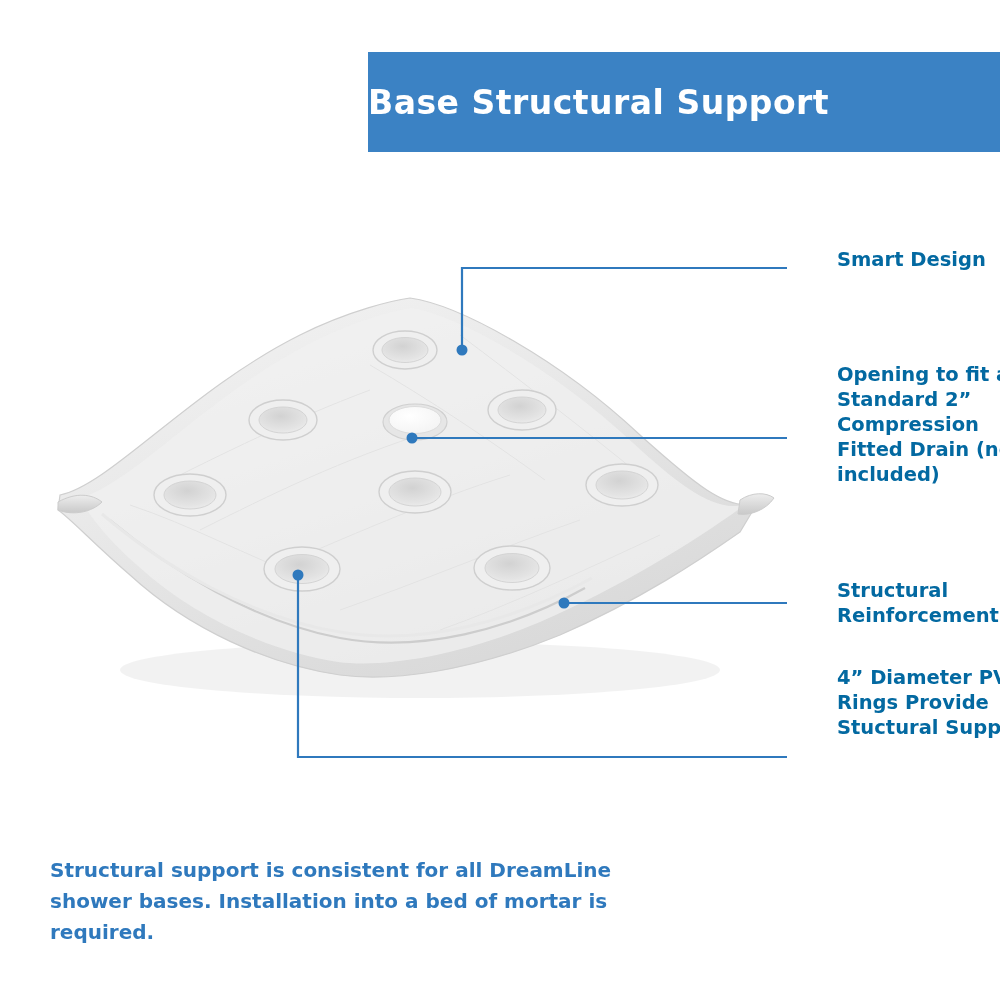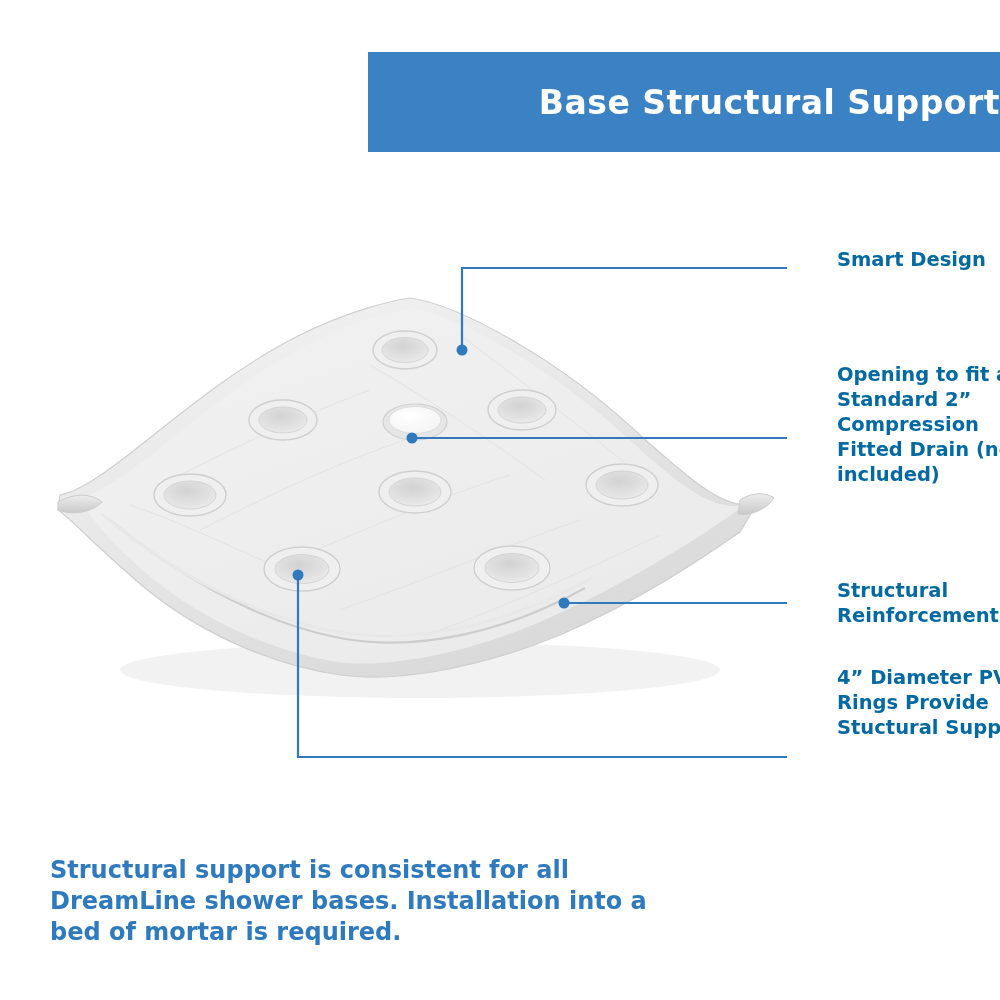--- a/index.html
+++ b/index.html
@@ -18,21 +18,21 @@
   
   .header-bar {
     position: absolute;
     left: 368px;
     top: 52px;
     width: 632px;
     height: 100px;
     background: #3b82c4;
     display: flex;
     align-items: center;
-    justify-content: flex-end;
+    justify-content: flex-start;
   }
   .header-title {
     color: #ffffff;
     font-size: 33px;
     font-weight: bold;
     letter-spacing: 0.5px;
     font-family: "DejaVu Sans", sans-serif;
     text-align: center;
     white-space: nowrap;
   }
@@ -53,21 +53,21 @@
   .callout-pvc          { left: 797px; top: 665px; width: 200px; }
 
   
   .footer-note {
     position: absolute;
     left: 50px;
     top: 855px;
     width: 640px;
     color: #2f79bd;
     font-weight: bold;
-    font-size: 24px;
+    font-size: 20px;
     line-height: 31px;
     font-family: "DejaVu Sans", sans-serif;
   }
 
   
   .overlay {
     position: absolute;
     left: 0;
     top: 0;
     width: 1000px;

